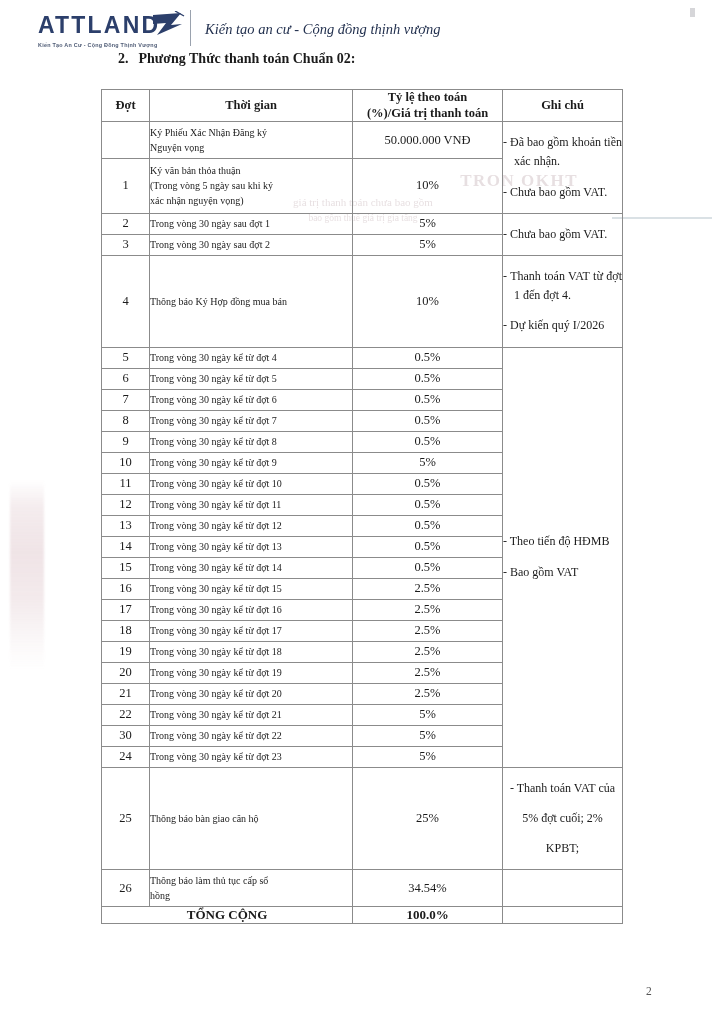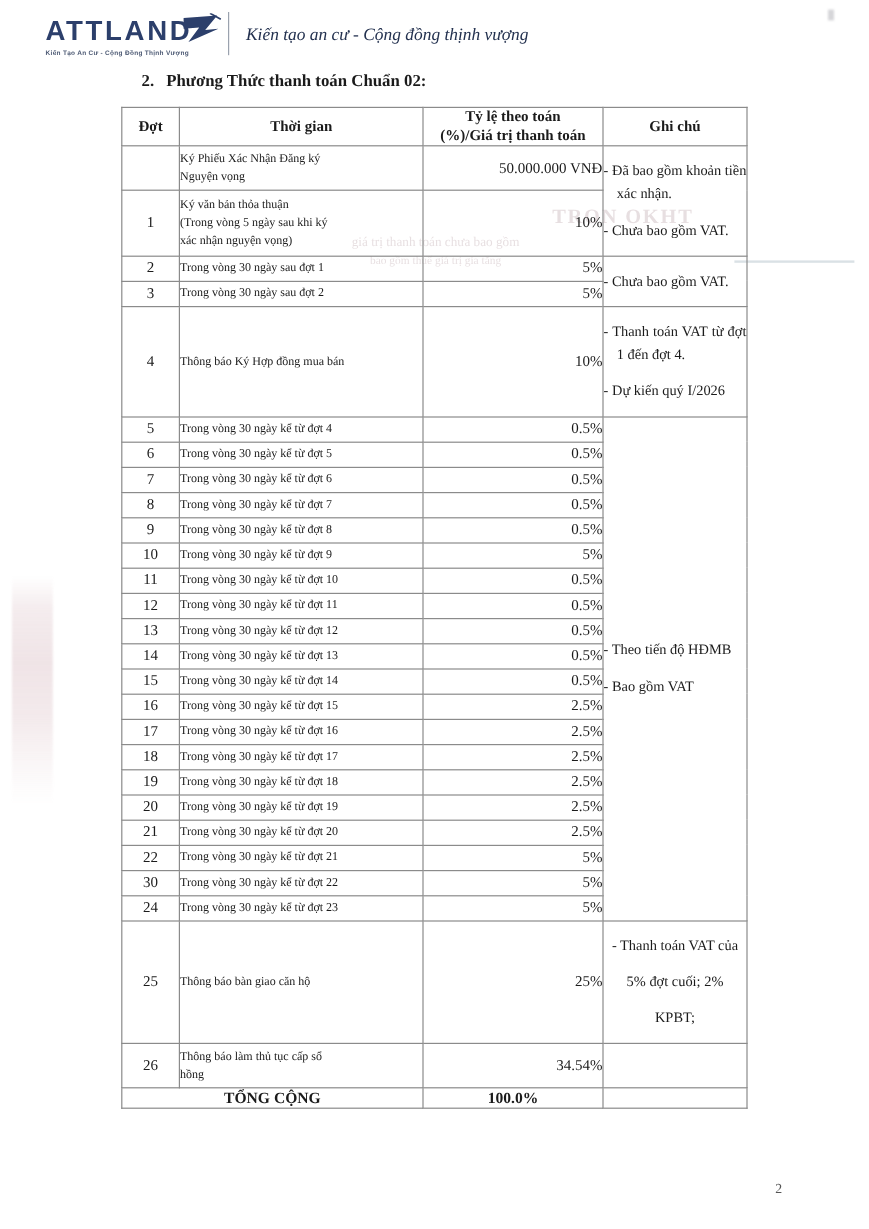--- a/index.html
+++ b/index.html
@@ -128,21 +128,21 @@
     font-style: italic;
     font-size: 14.5px;
     color: #23314f;
     white-space: nowrap;
   }
 
   
   .section-title {
     position: absolute;
     left: 118px;
-    top: 61px;
+    top: 51px;
     font-size: 14px;
     font-weight: bold;
     white-space: nowrap;
   }
   .section-title .num { margin-right: 10px; }
 
   
   .table-wrap {
     position: absolute;
     left: 101px;
@@ -179,21 +179,21 @@
   td.dot {
     text-align: center;
     font-size: 12.5px;
   }
   td.time {
     font-size: 10px;
     line-height: 1.5;
     padding: 3px 4px 3px 10px;
   }
   td.rate {
-    text-align: right;
+    text-align: center;
     font-size: 12.5px;
   }
   td.note {
     font-size: 12px;
     line-height: 1.6;
     padding: 4px 6px 4px 6px;
     text-align: justify;
   }
   td.note .nl {
     display: block;

